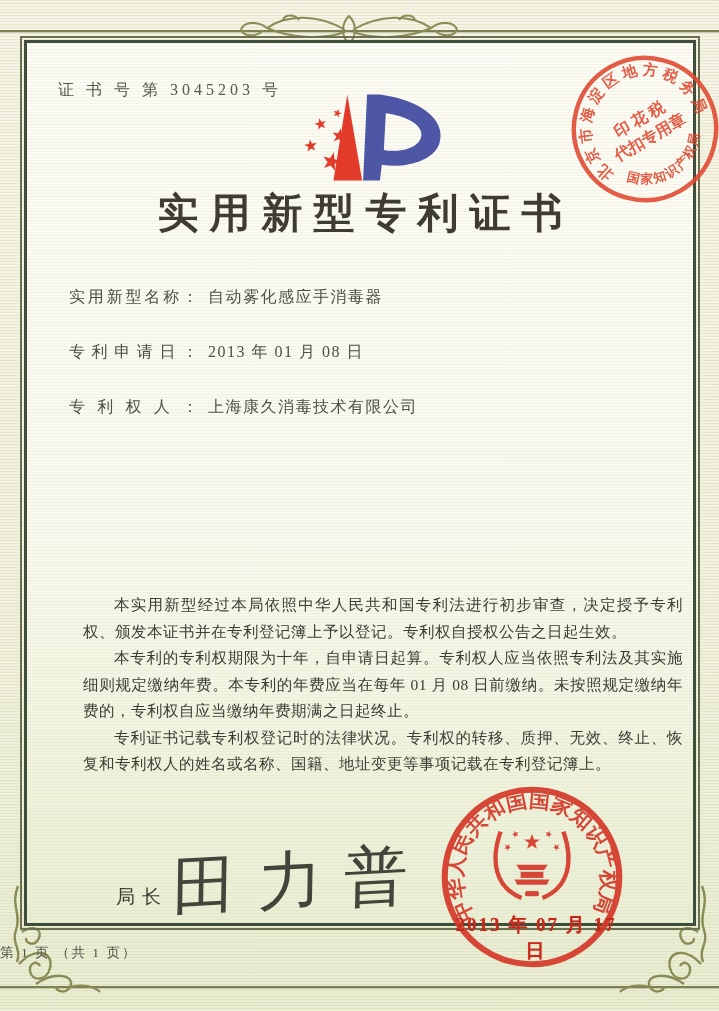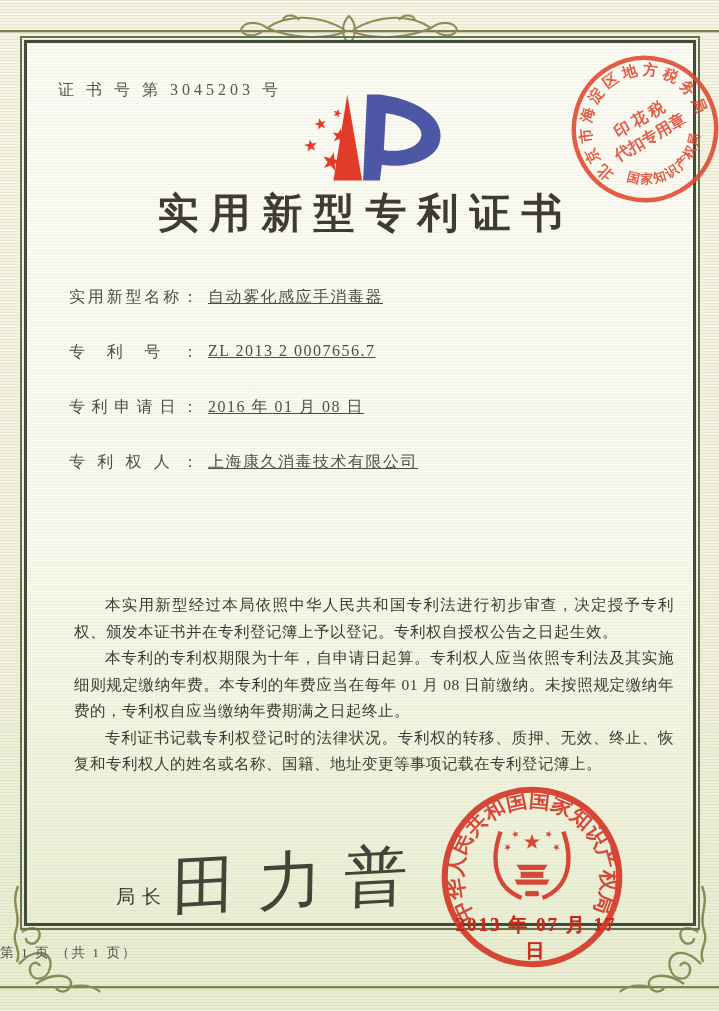--- a/index.html
+++ b/index.html
@@ -36,25 +36,25 @@
   .cert-no { position:absolute; left:58px; top:80px; font-size:16px; letter-spacing:4px; color:#57574d; }
 
   .logo { position:absolute; left:287px; top:92px; width:168px; height:95px; }
 
   .title {
     position:absolute; left:12px; right:0; top:186px; text-align:center;
     font-size:41px; font-weight:700; letter-spacing:11px; color:#3e3b34;
   }
 
   .fields { position:absolute; left:69px; top:287px; right:55px; }
-  .field { height:55px; font-size:16px; color:#4e4e46; letter-spacing:1px;text-decoration:underline; }
+  .field { height:55px; font-size:16px; color:#4e4e46; letter-spacing:1px; }
   .f-label { display:inline-block; width:130px; text-align:justify; text-align-last:justify; margin-right:9px; vertical-align:top; }
   .f-value { letter-spacing:1.5px; }
 
-  .paras { position:absolute; left:74px; top:592px; width:600px; font-size:15.5px;
+  .paras { position:absolute; left:83px; top:592px; width:600px; font-size:15.5px;
            line-height:26.5px; color:#3c3c35; text-align:justify; letter-spacing:.5px; }
   .paras p { text-indent:2em; }
 
   .sig-role { position:absolute; left:116px; top:884px; font-size:19px; letter-spacing:7px; color:#3a3a32; }
   .sig-name { position:absolute; left:172px; top:836px; width:300px; font-size:64px;
               letter-spacing:22px; color:#45443a; transform:rotate(-3deg) skewX(-4deg);
               font-family:"DejaVu Serif","Liberation Serif",serif; }
 
   .seal { position:absolute; left:436px; top:781px; width:192px; height:192px; opacity:.92; }
   .seal-date { position:absolute; left:446px; top:912px; width:180px; text-align:center;
@@ -129,24 +129,21 @@
     </g>
   </svg>
 
   <div class="title">实用新型专利证书</div>
 
   <div class="fields">
     <div class="field">
       <span class="f-label">实用新型名称：</span><span class="f-value">自动雾化感应手消毒器</span>
     </div>
     <div class="field">
-      <span class="f-label">专利号：</span><span class="f-value">ZL 2013 2 0007656.7</span>
-    </div>
-    <div class="field">
-      <span class="f-label">专利申请日：</span><span class="f-value">2016 年 01 月 08 日</span>
+      <span class="f-label">专利申请日：</span><span class="f-value">2013 年 01 月 08 日</span>
     </div>
     <div class="field">
       <span class="f-label">专利权人：</span><span class="f-value">上海康久消毒技术有限公司</span>
     </div>
   </div>
 
   <div class="paras">
     <p>本实用新型经过本局依照中华人民共和国专利法进行初步审查，决定授予专利权、颁发本证书并在专利登记簿上予以登记。专利权自授权公告之日起生效。</p>
     <p>本专利的专利权期限为十年，自申请日起算。专利权人应当依照专利法及其实施细则规定缴纳年费。本专利的年费应当在每年 01 月 08 日前缴纳。未按照规定缴纳年费的，专利权自应当缴纳年费期满之日起终止。</p>
     <p>专利证书记载专利权登记时的法律状况。专利权的转移、质押、无效、终止、恢复和专利权人的姓名或名称、国籍、地址变更等事项记载在专利登记簿上。</p>

